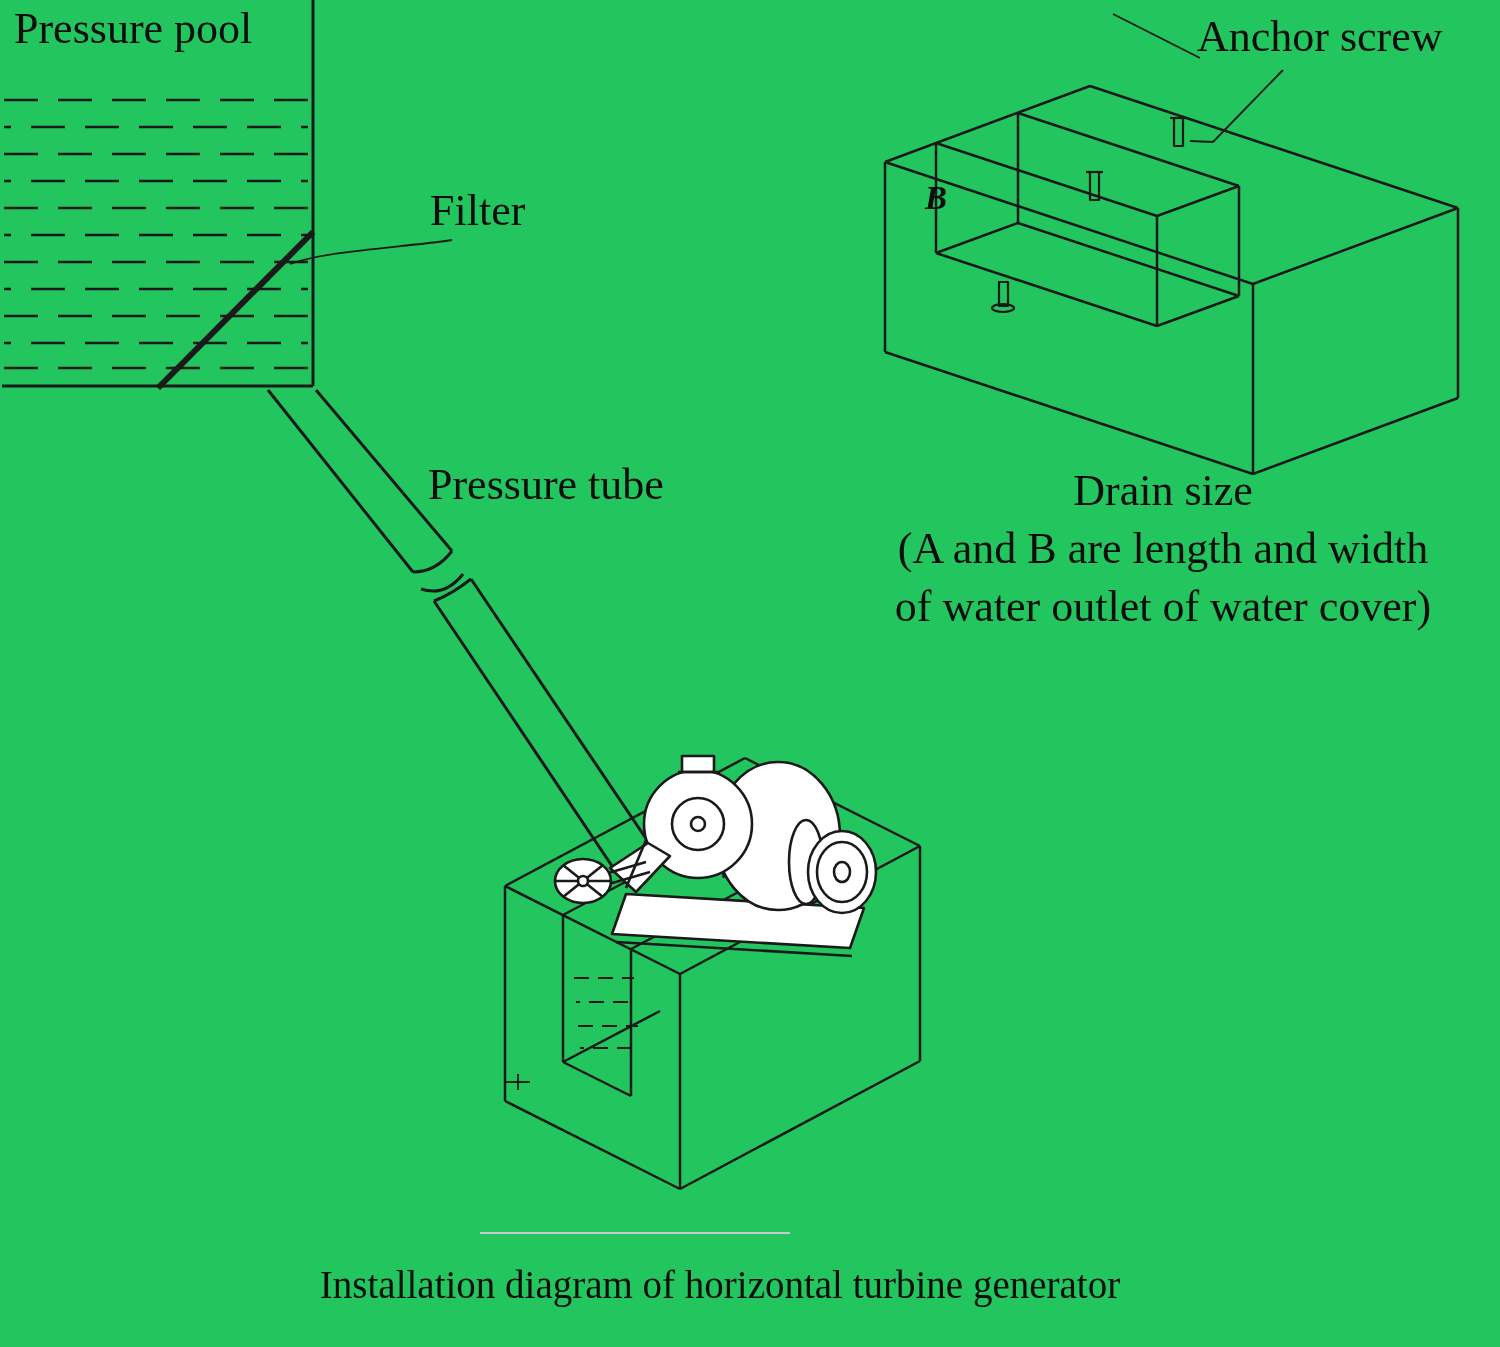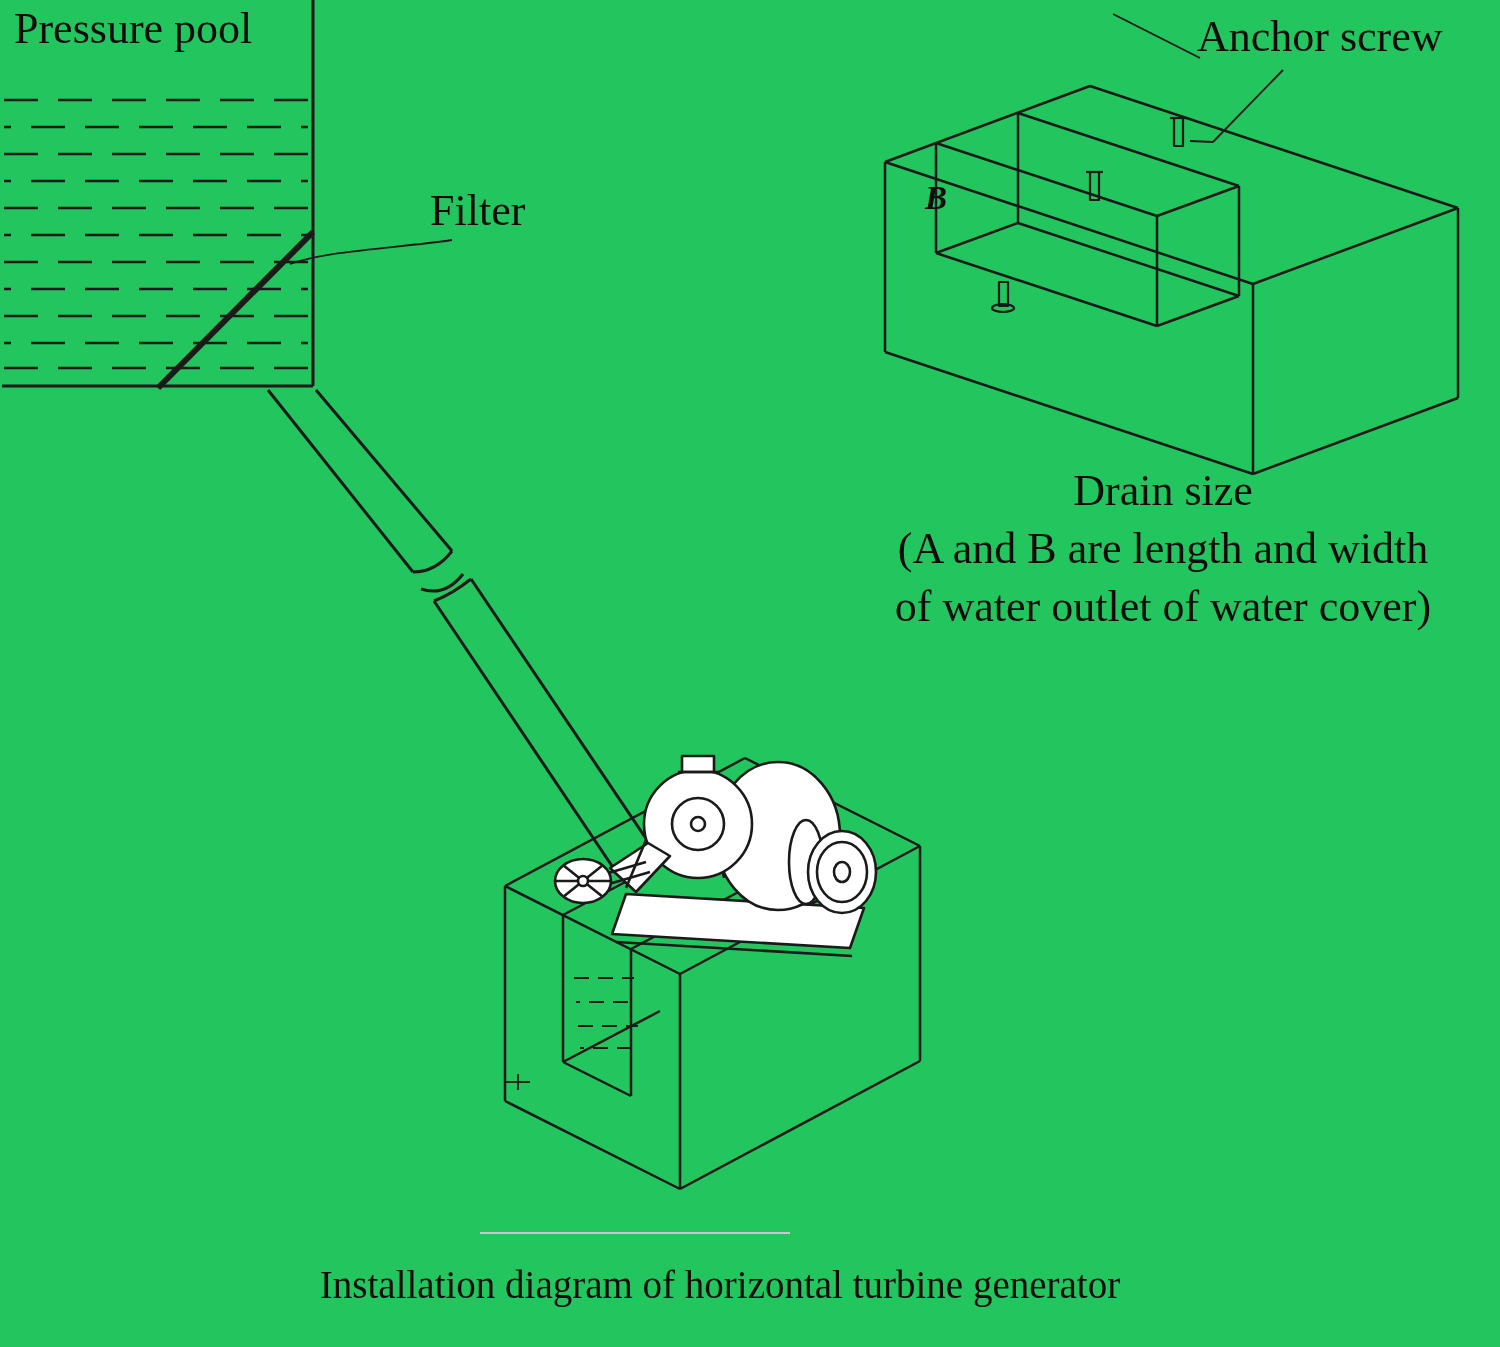--- a/index.html
+++ b/index.html
@@ -196,20 +196,21 @@
       </g>
     </g>
 
     <line x1="480" y1="1233" x2="790" y2="1233" stroke="#c9c9c9" stroke-width="2"></line>
   </svg>
 
   <div class="lbl" style="left:14px; top:4px;">Pressure pool</div>
 
   <div class="lbl" style="left:408px; top:186px;margin-left:22px;">Filter</div>
 
+  <div class="lbl" style="left:428px; top:460px;">Pressure tube</div>
 
   <div class="lbl" style="left:1197px; top:12px;">Anchor screw</div>
 
   <div class="b-marker">B</div>
 
   <div class="note-block">
     <div>Drain size</div>
     <div>(A and B are length and width</div>
     <div>of water outlet of water cover)</div>
   </div>

